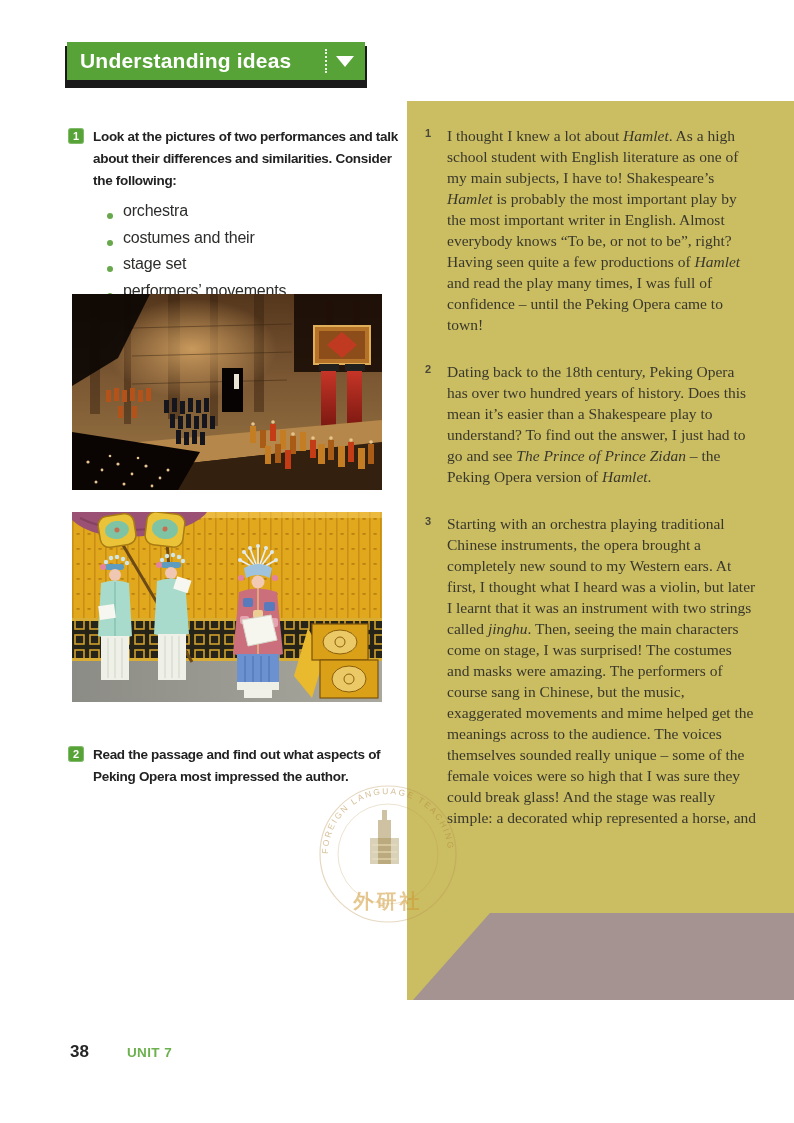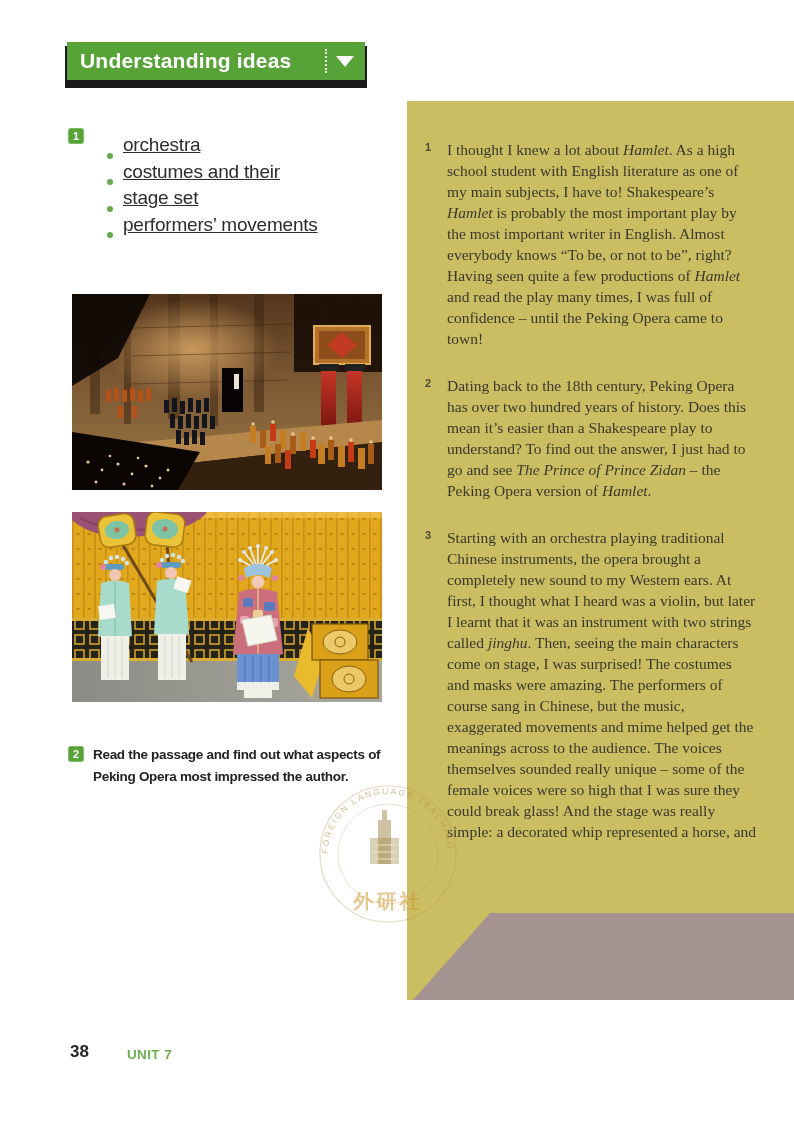--- a/index.html
+++ b/index.html
@@ -19,64 +19,65 @@
   .activity{position:absolute;left:68px;display:flex;gap:9px;}
   #activity1{top:126px;width:340px;}
   #activity2{top:744px;width:340px;}
   .badge{flex:0 0 auto;width:16px;height:16px;margin-top:2px;background:#57a338;border-radius:3px;
          color:#fff;font-size:11px;font-weight:700;line-height:16px;text-align:center;
          box-shadow:inset 0 0 0 1px rgba(255,255,255,.25);}
   .activity-body{width:312px;}
   .activity-text{margin:0;font-size:13.5px;line-height:22px;font-weight:700;color:#222222;
                  letter-spacing:-.3px;}
   .bullets{list-style:none;margin:6px 0 0 0;padding:0 0 0 14px;}
-  .bullets li{display:flex;align-items:flex-end;gap:10px;line-height:26.5px;
-              font-weight:400;font-size:19px;letter-spacing:-.2px;color:#2d2d2b;text-decoration:underline;}
+  .bullets li{display:flex;align-items:center;gap:10px;line-height:26.5px;
+              font-weight:400;font-size:16px;letter-spacing:-.2px;color:#2d2d2b;}
   .bullets .dot{flex:0 0 auto;width:6px;height:6px;border-radius:50%;background:#68a84c;margin-top:10px;}
 
   
   .photo{position:absolute;left:72px;line-height:0;}
   #photo1{top:294px;}
   #photo2{top:512px;}
   .photo svg{display:block;}
 
   
   .panel{position:absolute;left:407px;top:101px;width:387px;height:899px;background:#cbbd62;z-index:1;}
   .panel-inner{position:relative;padding-top:23px;}
   .para{position:relative;margin:0 0 26px 0;}
   .pnum{position:absolute;left:18px;top:2px;font-size:11px;font-weight:700;color:#4a4938;}
-  .ptext{margin:15px 0 0 40px;width:310px;font-family:"Liberation Serif",serif;
+  .ptext{margin:1px 0 0 40px;width:310px;font-family:"Liberation Serif",serif;
          font-size:15.5px;line-height:21px;color:#39382c;}
   .ptext em{font-style:italic;}
   .gray-shape{position:absolute;left:0;top:0;width:387px;height:899px;background:#a49390;
               clip-path:polygon(83px 812px,387px 812px,387px 899px,6px 899px);}
 
   
   .watermark{position:absolute;left:306px;top:772px;width:164px;height:164px;z-index:3;
              pointer-events:none;opacity:.9;}
 
   
-  .footer{position:absolute;left:70px;top:1042px;display:flex;align-items:flex-end;}
+  .footer{position:absolute;left:70px;top:1042px;display:flex;align-items:center;}
   .page-num{font-size:17px;font-weight:700;color:#262626;}
   .unit-label{font-size:13.5px;font-weight:700;color:#6cb14e;margin-left:38px;letter-spacing:.4px;}
 </style>
 </head>
 <body>
 
 <div class="page">
 
   <div class="banner">
     <span class="banner-title">Understanding ideas</span>
     <span class="banner-sep"></span>
     <span class="banner-arrow"></span>
   </div>
 
   <div class="activity" id="activity1">
     <span class="badge">1</span>
     <div class="activity-body">
+      <p class="activity-text">Look at the pictures of two performances and talk about their differences and similarities. Consider the following:</p>
       <ul class="bullets">
           <li>
             <span class="dot"></span>
             <span>orchestra</span>
           </li>
           <li>
             <span class="dot"></span>
             <span>costumes and their</span>
           </li>
           <li>

